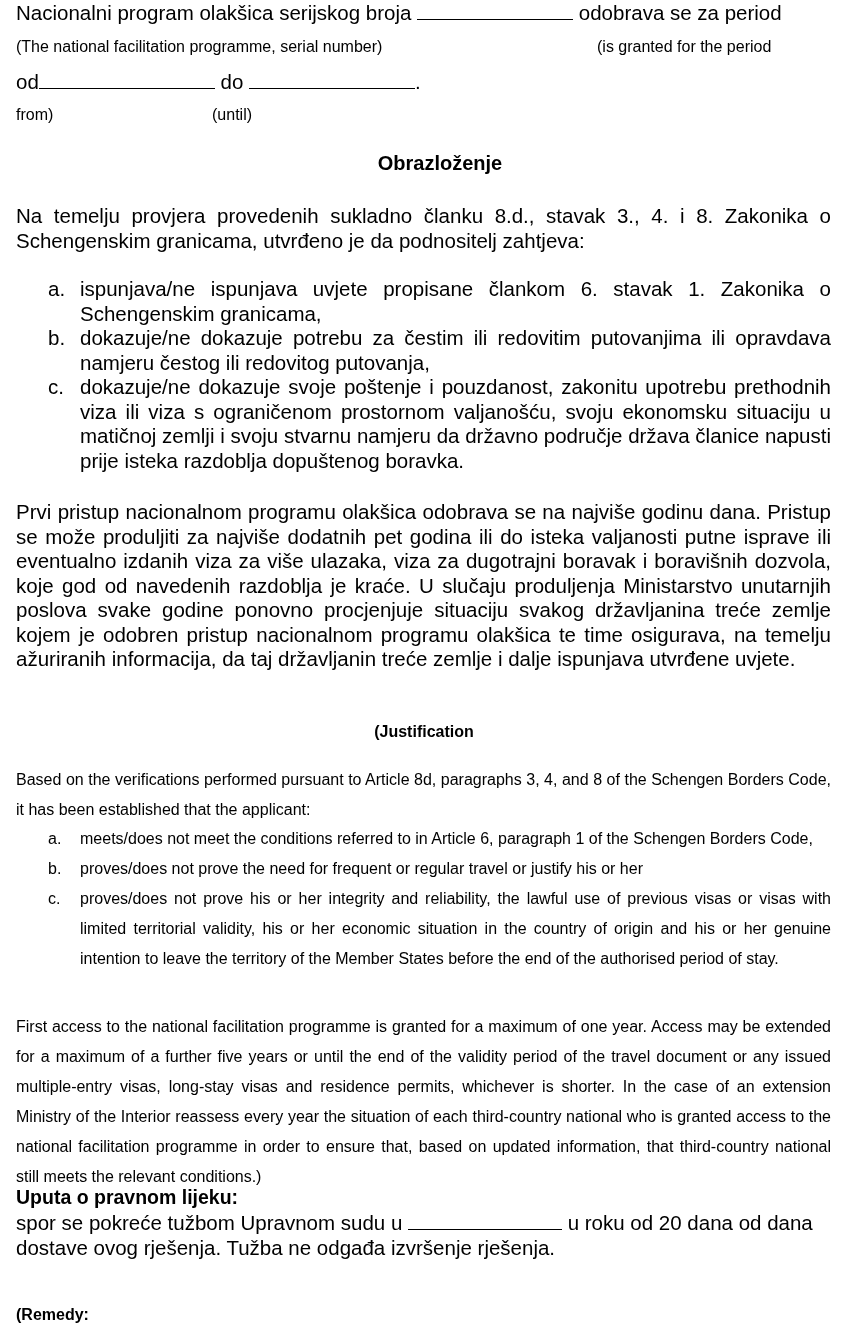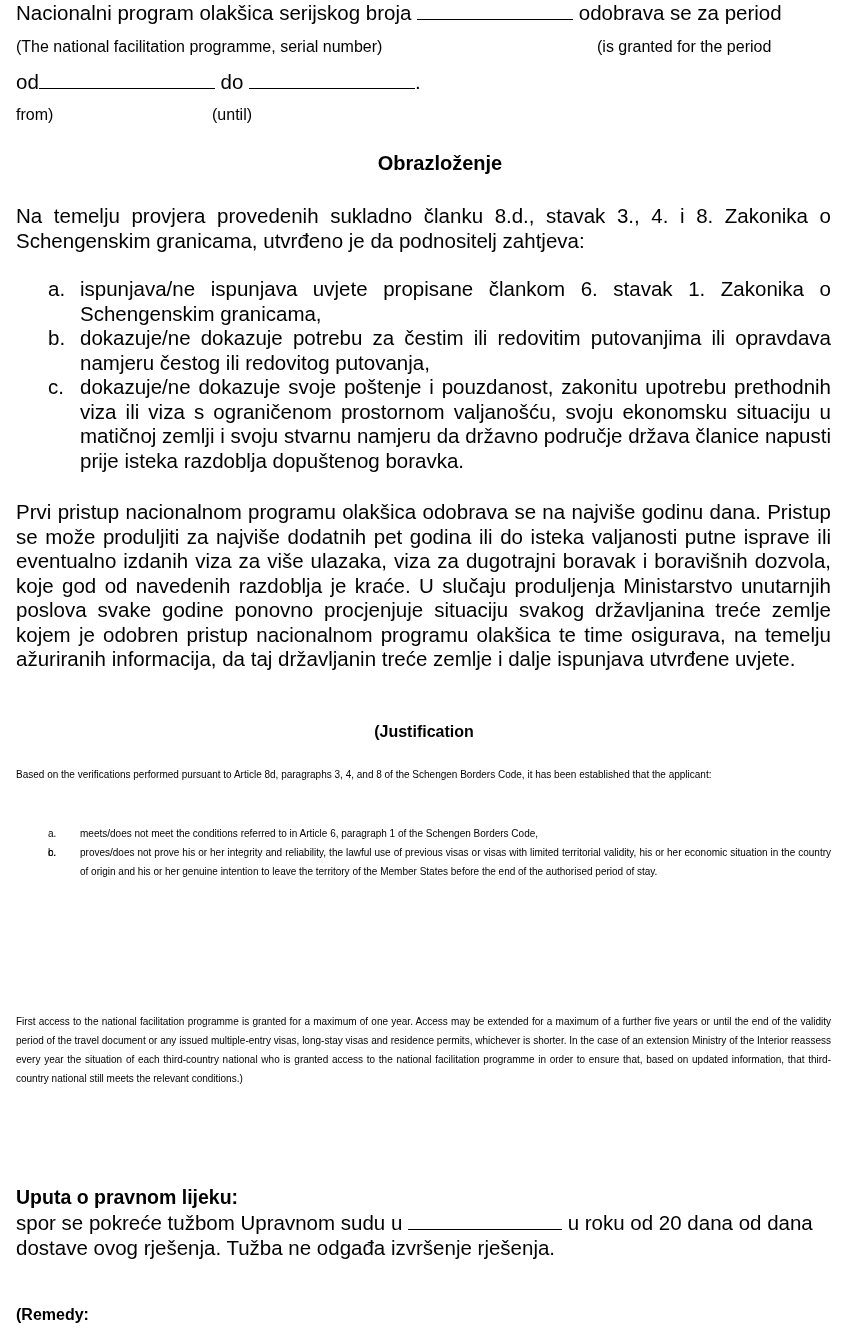--- a/index.html
+++ b/index.html
@@ -7,21 +7,21 @@
       width: 848px; height: 1334px; overflow: hidden; position: relative;
       font-family: "Liberation Sans", sans-serif; color: #000;
     }
     .abs { position: absolute; white-space: nowrap; }
     .big { font-size: 20.5px; }
     .small { font-size: 16px; }
     .blank { display: inline-block; border-bottom: 1.5px solid #000; height: 18px; vertical-align: baseline; }
     .just { text-align: justify; text-align-last: auto; }
     .para { position: absolute; left: 16px; width: 815px; }
     .big-para { font-size: 20.5px; line-height: 24.5px; }
-    .small-para { font-size: 10px; line-height: 19px; }
+    .small-para { font-size: 16px; line-height: 30px; }
     .list { position: absolute; left: 0; width: 831px; }
     .li { position: relative; padding-left: 80px; }
     .li .lbl { position: absolute; left: 48px; }
     .bold { font-weight: bold; }
     .center { position: absolute; left: 0; width: 848px; text-align: center; }
   </style>
 </head>
 <body>
 
 <div class="abs big" style="left:16px; top:1px;">
@@ -65,20 +65,21 @@
 
 <div class="para small-para just" style="top:765px;">Based on the verifications performed pursuant to Article 8d, paragraphs 3, 4, and 8 of the Schengen Borders Code, it has been established that the applicant:</div>
 
 <div class="list small-para" style="top:824px;">
   <div class="li">
     <span class="lbl">a.</span>
     <div class="just">meets/does not meet the conditions referred to in Article 6, paragraph 1 of the Schengen Borders Code,</div>
   </div>
   <div class="li">
     <span class="lbl">b.</span>
+    <div>proves/does not prove the need for frequent or regular travel or justify his or her</div>
   </div>
   <div class="li">
     <span class="lbl">c.</span>
     <div class="just">proves/does not prove his or her integrity and reliability, the lawful use of previous visas or visas with limited territorial validity, his or her economic situation in the country of origin and his or her genuine intention to leave the territory of the Member States before the end of the authorised period of stay.</div>
   </div>
 </div>
 
 <div class="para small-para just" style="top:1012px;">First access to the national facilitation programme is granted for a maximum of one year. Access may be extended for a maximum of a further five years or until the end of the validity period of the travel document or any issued multiple-entry visas, long-stay visas and residence permits, whichever is shorter. In the case of an extension Ministry of the Interior reassess every year the situation of each third-country national who is granted access to the national facilitation programme in order to ensure that, based on updated information, that third-country national still meets the relevant conditions.)</div>
 
 <div class="abs bold big" style="left:16px; top:1186px; font-size:19.5px;">Uputa o pravnom lijeku:</div>

